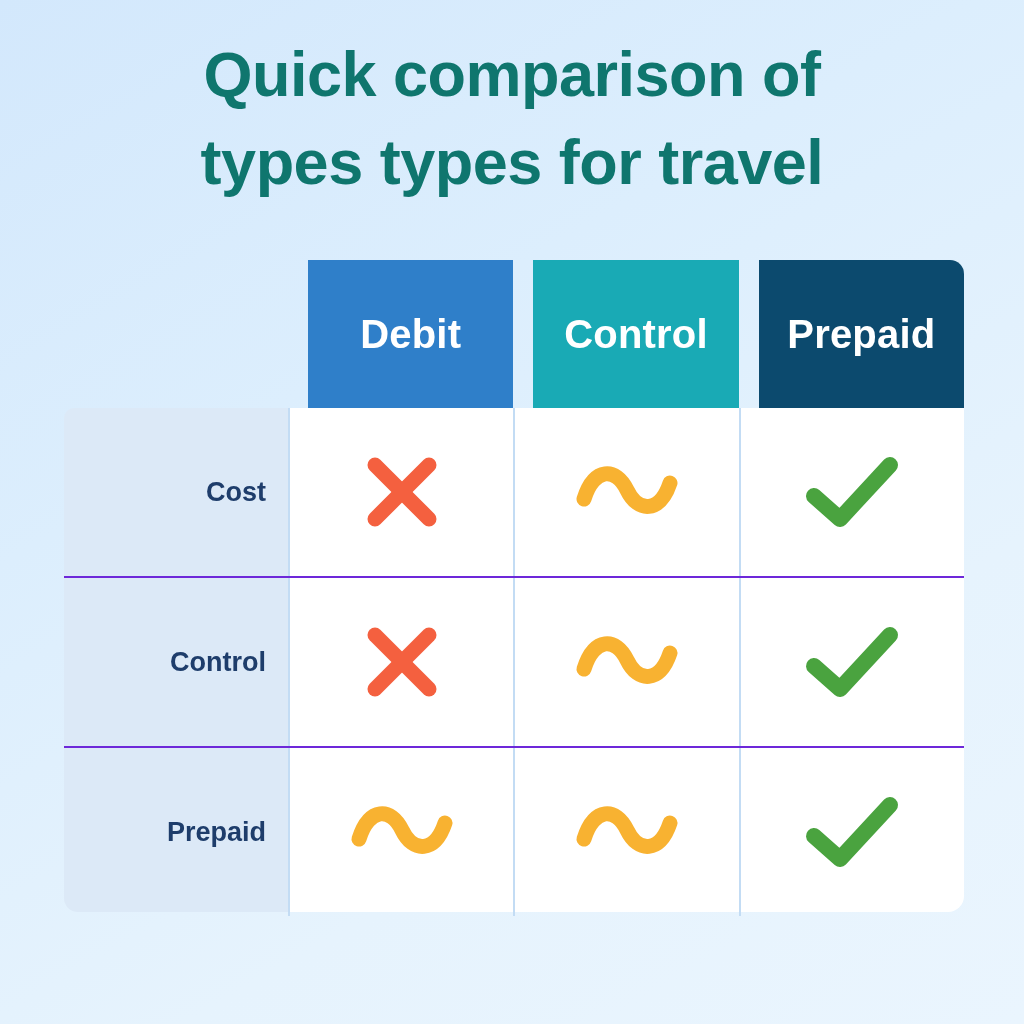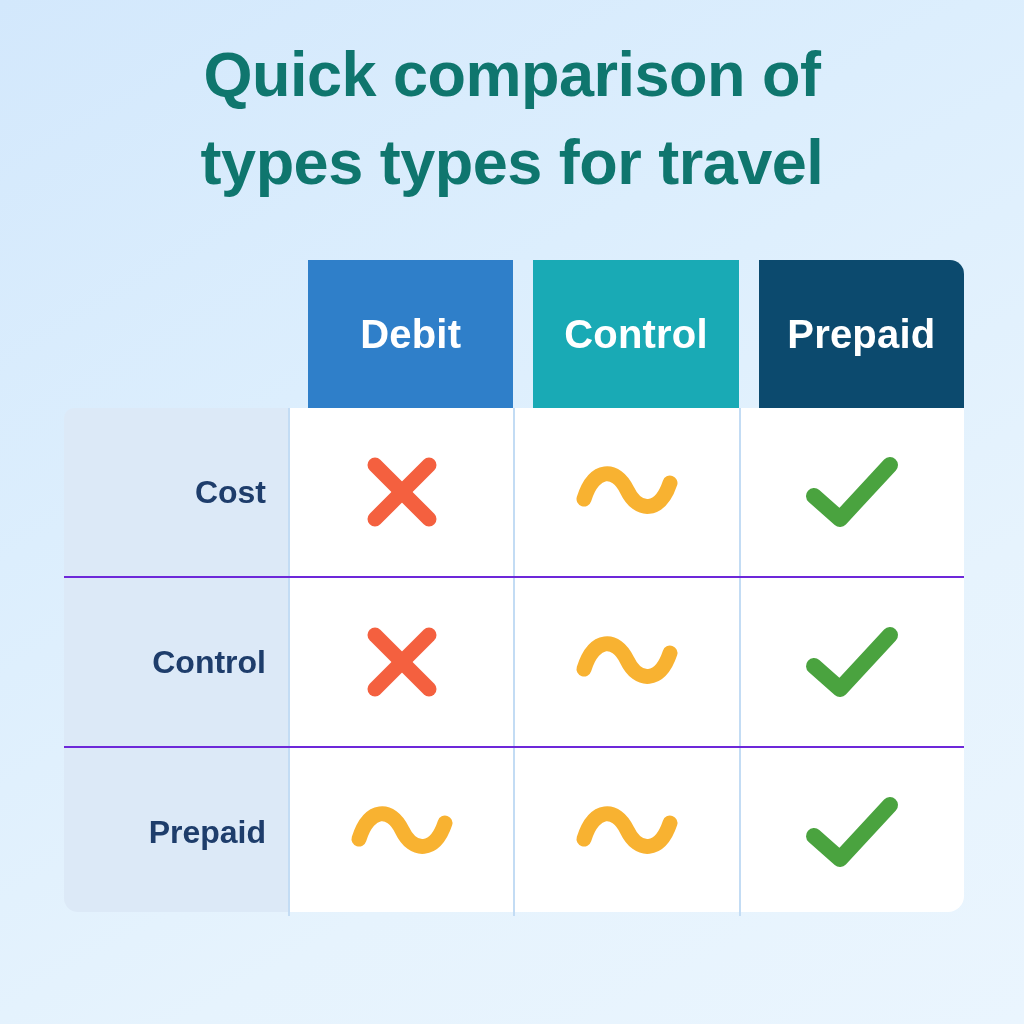--- a/index.html
+++ b/index.html
@@ -106,21 +106,21 @@
   .row + .row {
     border-top: 2px solid #6d28d9;
   }
   .row-label {
     width: 224px;
     box-sizing: border-box;
     display: flex;
     align-items: center;
     justify-content: flex-end;
     padding-right: 22px;
-    font-size: 32px;
+    font-size: 27px;
     font-weight: 700;
     color: #1e3d6b;
   }
   .cell {
     flex: 1 1 0;
     box-sizing: border-box;
     display: flex;
     align-items: center;
     justify-content: center;
     border-left: 2px solid #c3dcf4;

